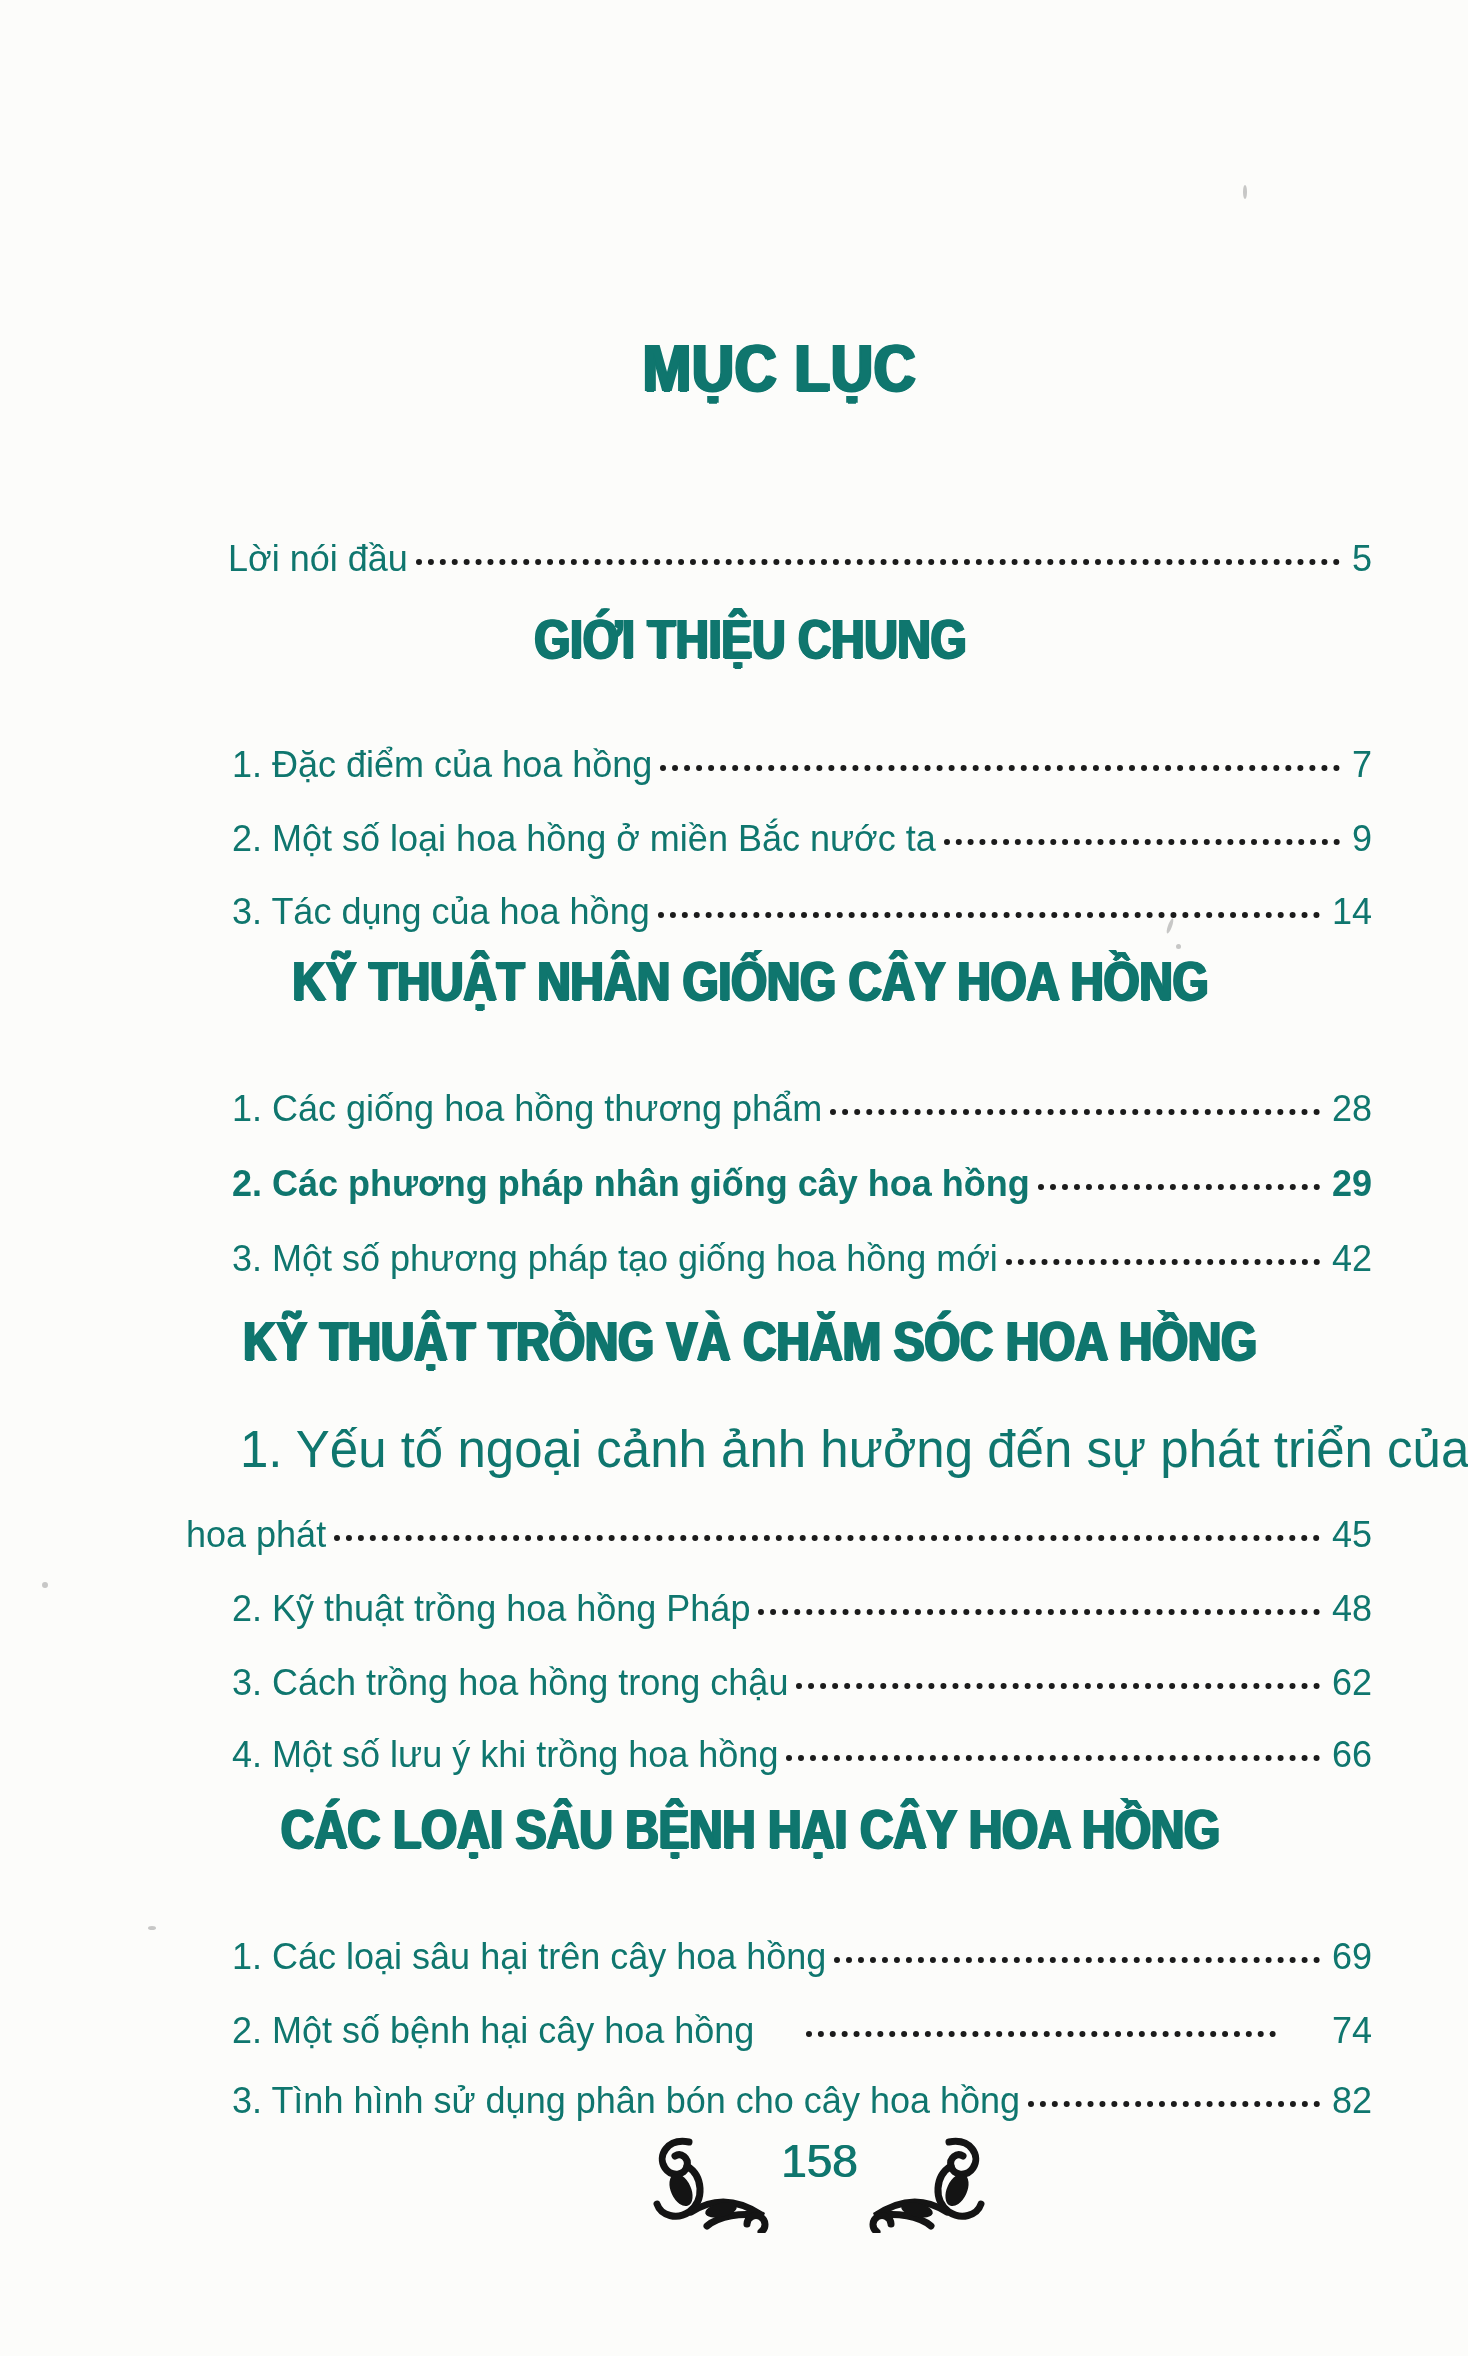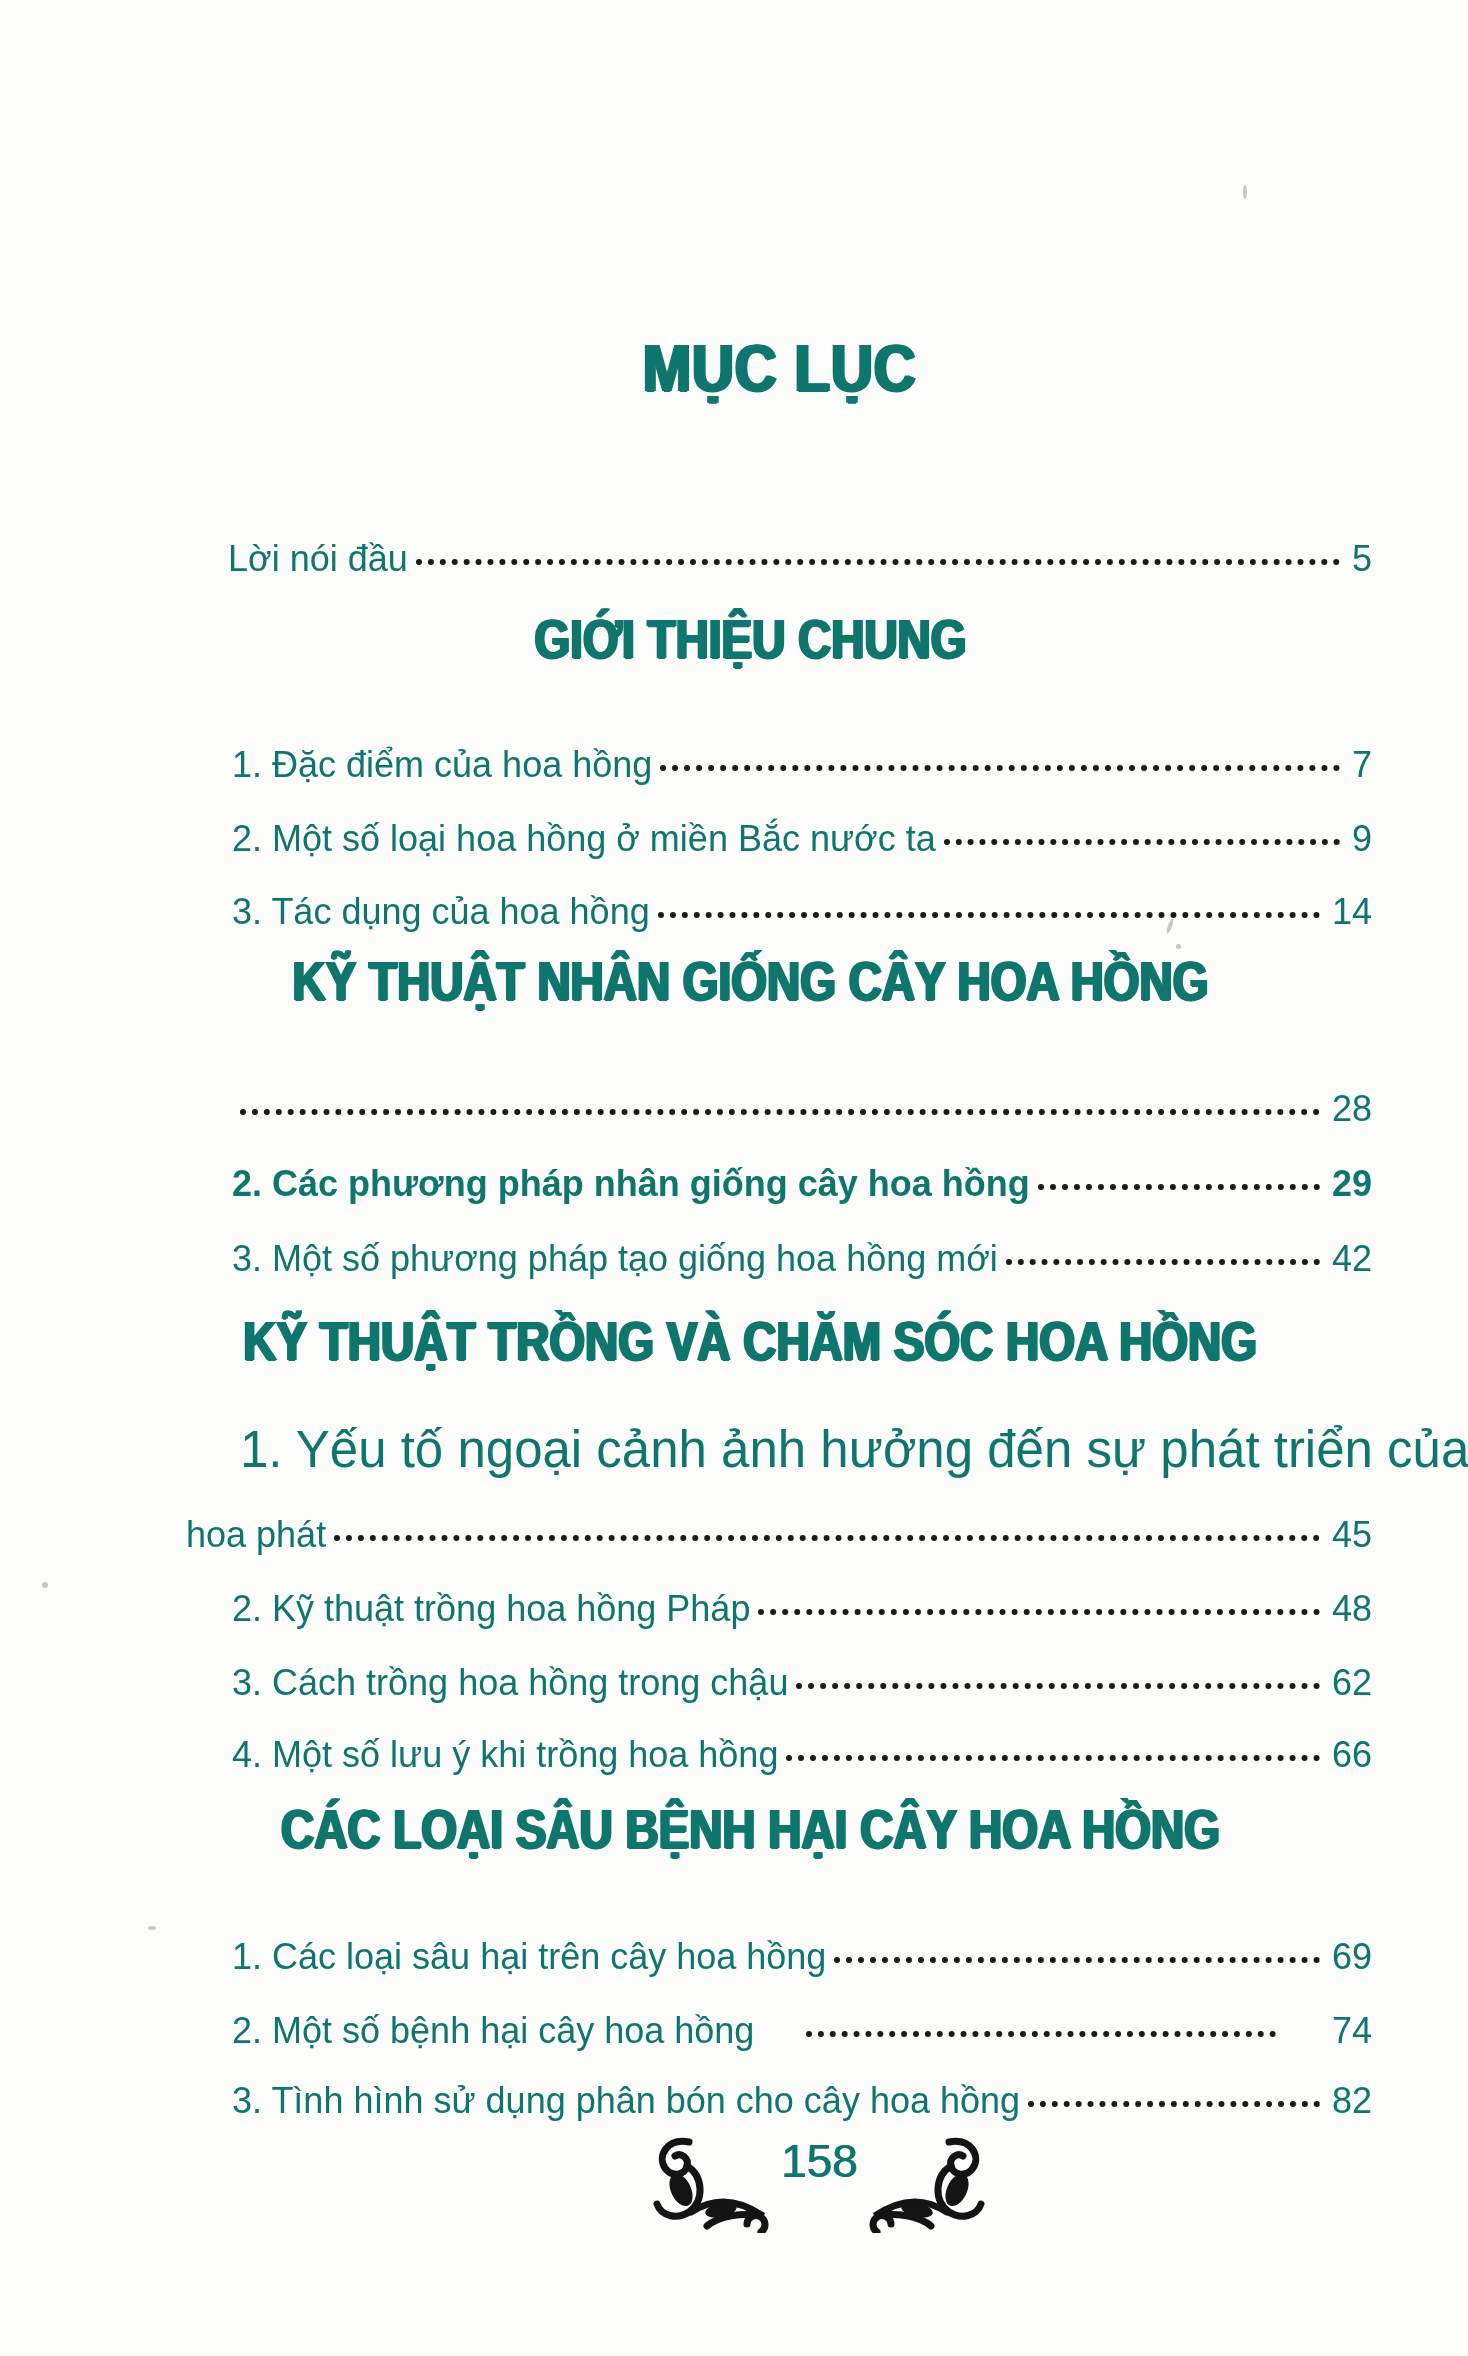--- a/index.html
+++ b/index.html
@@ -108,20 +108,21 @@
     <span class="t">3. Tác dụng của hoa hồng</span>
     <span class="dots"></span>
     <span class="p">14</span>
   </div>
 
   <div class="sec-heading" style="top:948px;">
     <span class="sec-inner">KỸ THUẬT NHÂN GIỐNG CÂY HOA HỒNG</span>
   </div>
 
   <div class="toc-row" style="top:1066px;">
+    <span class="t">1. Các giống hoa hồng thương phẩm</span>
     <span class="dots"></span>
     <span class="p">28</span>
   </div>
   <div class="toc-row" style="top:1141px;font-weight:bold;">
     <span class="t">2. Các phương pháp nhân giống cây hoa hồng</span>
     <span class="dots"></span>
     <span class="p">29</span>
   </div>
   <div class="toc-row" style="top:1216px;">
     <span class="t">3. Một số phương pháp tạo giống hoa hồng mới</span>

